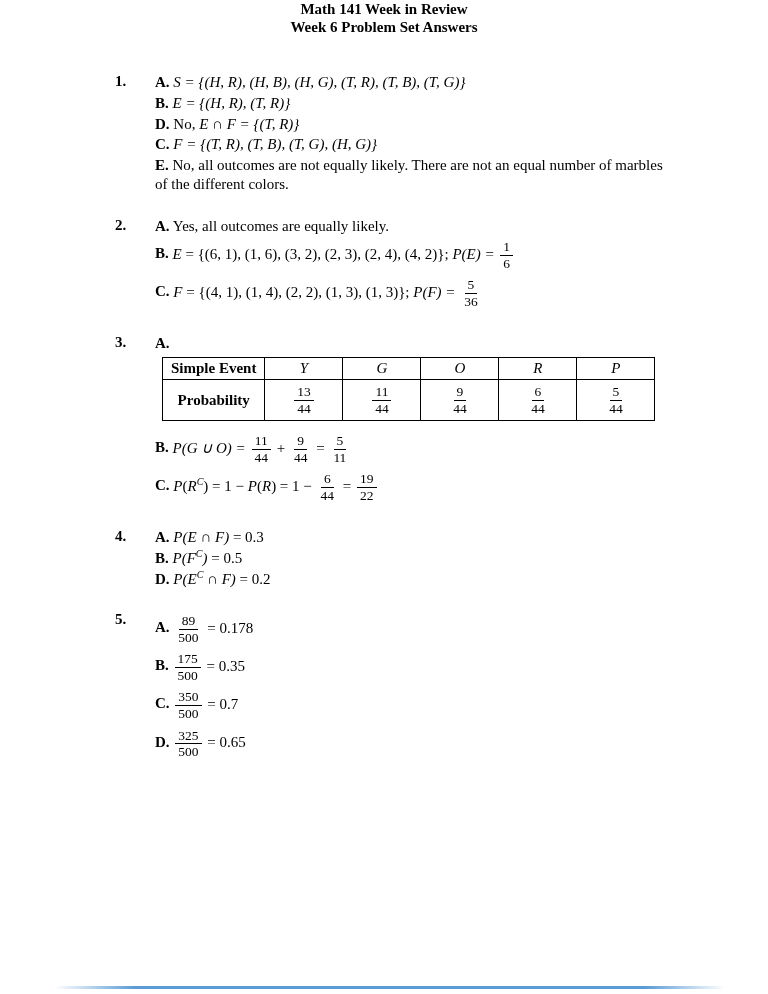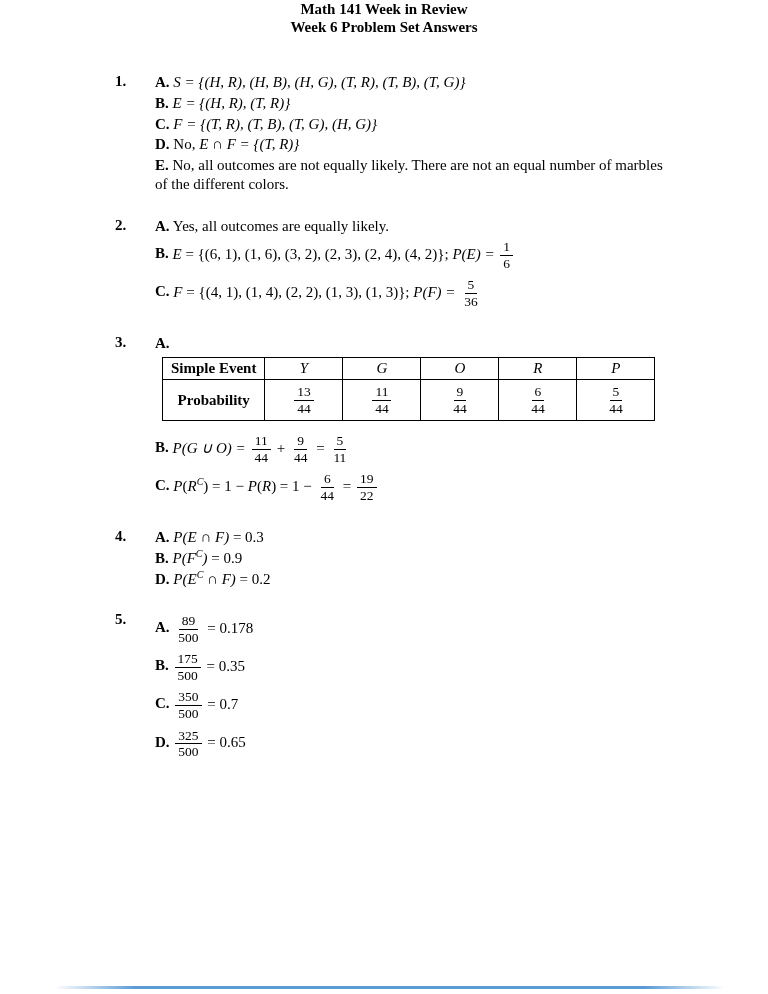--- a/index.html
+++ b/index.html
@@ -56,26 +56,26 @@
     <div class="pbody">
       <div class="line">
         <span class="plabel">A.</span>
         <span><span class="it">S = {(H, R), (H, B), (H, G), (T, R), (T, B), (T, G)}</span></span>
       </div>
       <div class="line">
         <span class="plabel">B.</span>
         <span><span class="it">E = {(H, R), (T, R)}</span></span>
       </div>
       <div class="line">
-        <span class="plabel">C.</span>
-        <span><span class="it">F = {(T, R), (T, B), (T, G), (H, G)}</span></span>
-      </div>
-      <div class="line">
         <span class="plabel">D.</span>
         <span><span>No, </span><span class="it">E ∩ F = {(T, R)}</span></span>
+      </div>
+      <div class="line">
+        <span class="plabel">C.</span>
+        <span><span class="it">F = {(T, R), (T, B), (T, G), (H, G)}</span></span>
       </div>
       <div class="line">
         <span class="plabel">E.</span>
         <span><span>No, all outcomes are not equally likely. There are not an equal number of marbles of the different colors.</span></span>
       </div>
     </div>
   </div>
 
   <div class="problem">
     <div class="pnum">2.</div>
@@ -173,21 +173,21 @@
 
   <div class="problem">
     <div class="pnum">4.</div>
     <div class="pbody">
       <div class="line">
         <span class="plabel">A.</span>
         <span><span class="it">P(E ∩ F)</span><span> = 0.3</span></span>
       </div>
       <div class="line">
         <span class="plabel">B.</span>
-        <span><span class="it">P(F</span><sup class="it">C</sup><span class="it">)</span><span> = 0.9</span></span>
+        <span><span class="it">P(F</span><sup class="it">C</sup><span class="it">)</span><span> = 0.5</span></span>
       </div>
       <div class="line">
         <span class="plabel">D.</span>
         <span><span class="it">P(E</span><sup class="it">C</sup><span class="it"> ∩ F)</span><span> = 0.2</span></span>
       </div>
     </div>
   </div>
 
   <div class="problem">
     <div class="pnum">5.</div>

